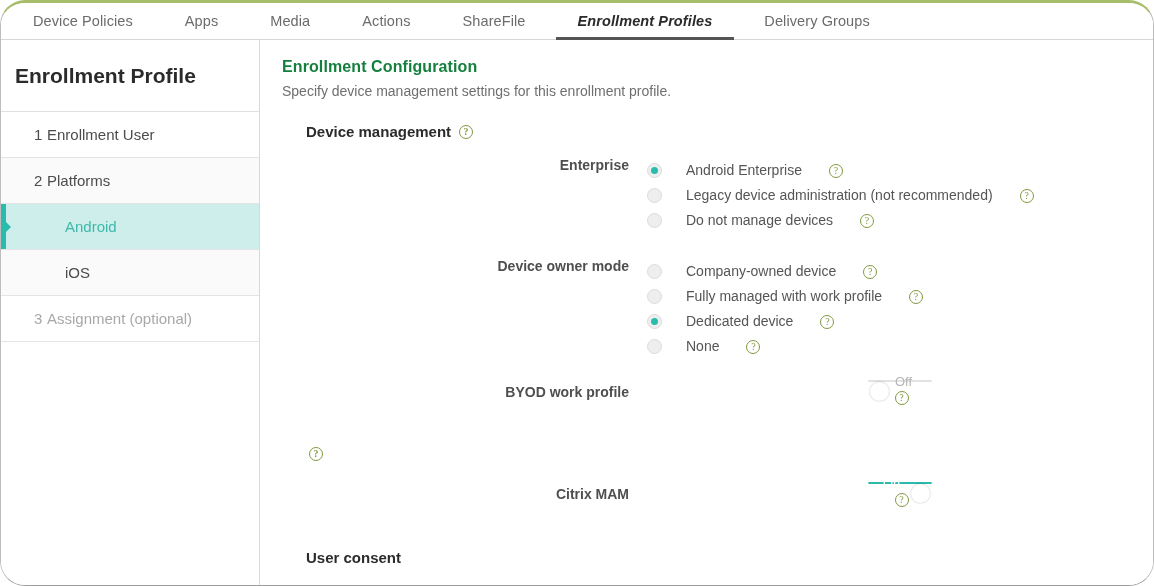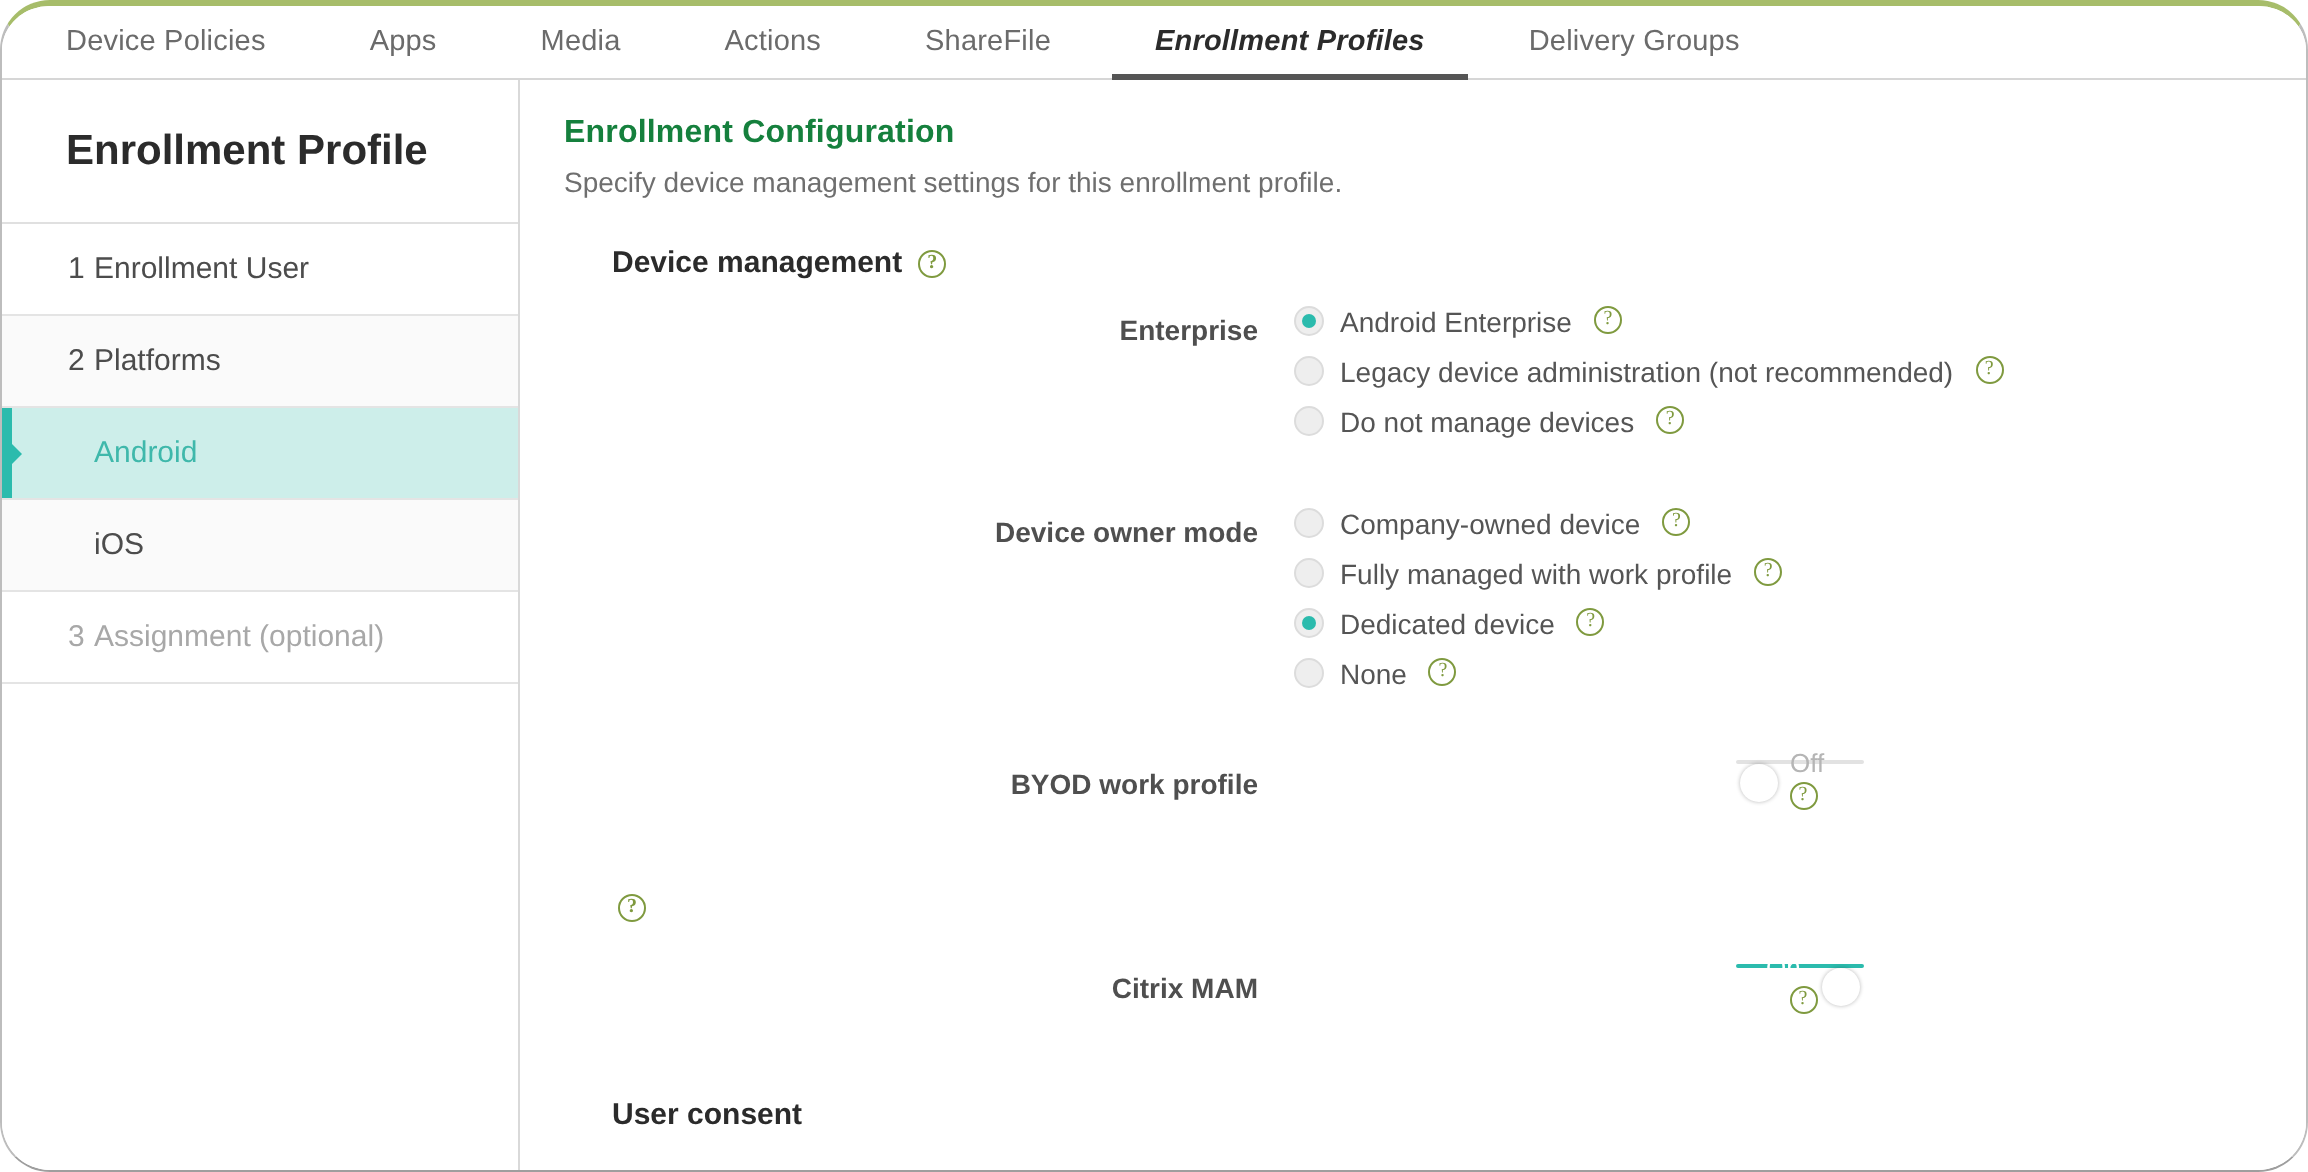--- a/index.html
+++ b/index.html
@@ -88,21 +88,21 @@
   .sidebar {
     width: 259px;
     flex: 0 0 259px;
     border-right: 1px solid #d9d9d9;
     background: #ffffff;
   }
   .sidebar-title {
     height: 72px;
     display: flex;
     align-items: center;
-    padding-left: 32px;
+    padding-left: 14px;
     font-size: 21px;
     font-weight: bold;
     color: #2b2b2b;
     border-bottom: 1px solid #e0e0e0;
     background: #ffffff;
   }
   .nav-item {
     position: relative;
     height: 46px;
     display: flex;
@@ -123,21 +123,21 @@
   .nav-item.level1 { background: #ffffff; }
   .nav-item.level1.shaded { background: #fafafa; }
   .nav-item.disabled { color: #a8a8a8; }
   .nav-item.disabled .num { color: #a8a8a8; }
 
   .nav-sub {
     position: relative;
     height: 46px;
     display: flex;
     align-items: center;
-    padding-left: 46px;
+    padding-left: 64px;
     font-size: 15px;
     color: #4c4c4c;
     border-bottom: 1px solid #e4e4e4;
     background: #fafafa;
     cursor: pointer;
   }
   .nav-sub.selected {
     background: #cdeeea;
     color: #3fb8ab;
   }
@@ -203,23 +203,23 @@
     font-size: 14px;
     font-weight: bold;
     color: #4f4f4f;
     line-height: 25px;
   }
   .row-field { flex: 1; }
 
   
   .radio-line {
     display: flex;
-    align-items: flex-start;
+    align-items: flex-end;
     height: 25px;
-    gap: 8px;
+    gap: 24px;
   }
   .radio {
     width: 15px; height: 15px;
     flex: 0 0 15px;
     border-radius: 50%;
     background: #eeeeee;
     border: 1px solid #dcdcdc;
     position: relative;
     cursor: pointer;
   }

